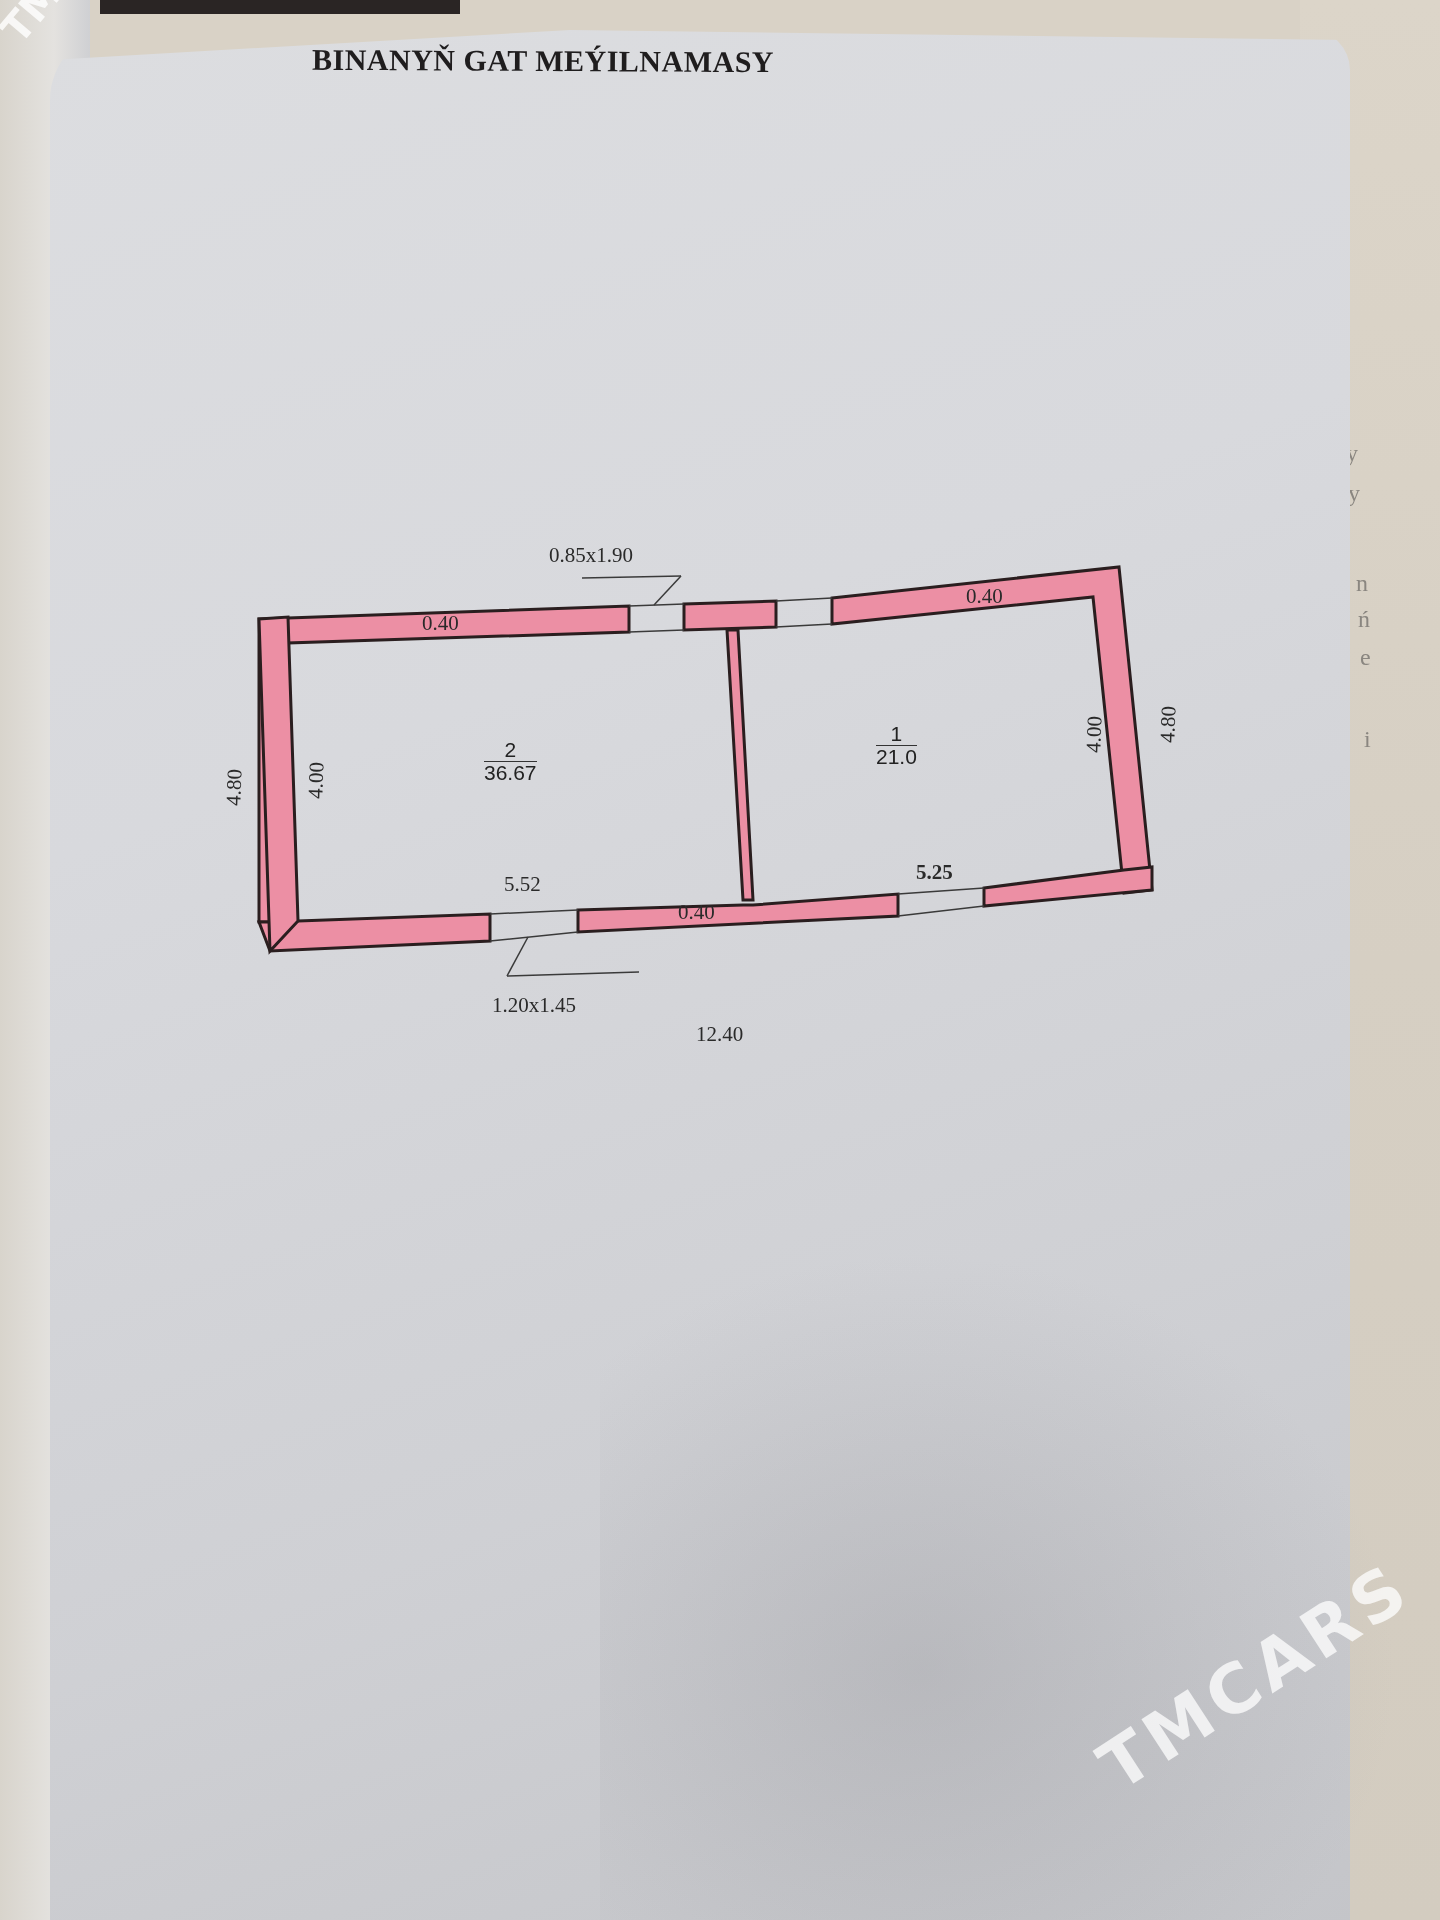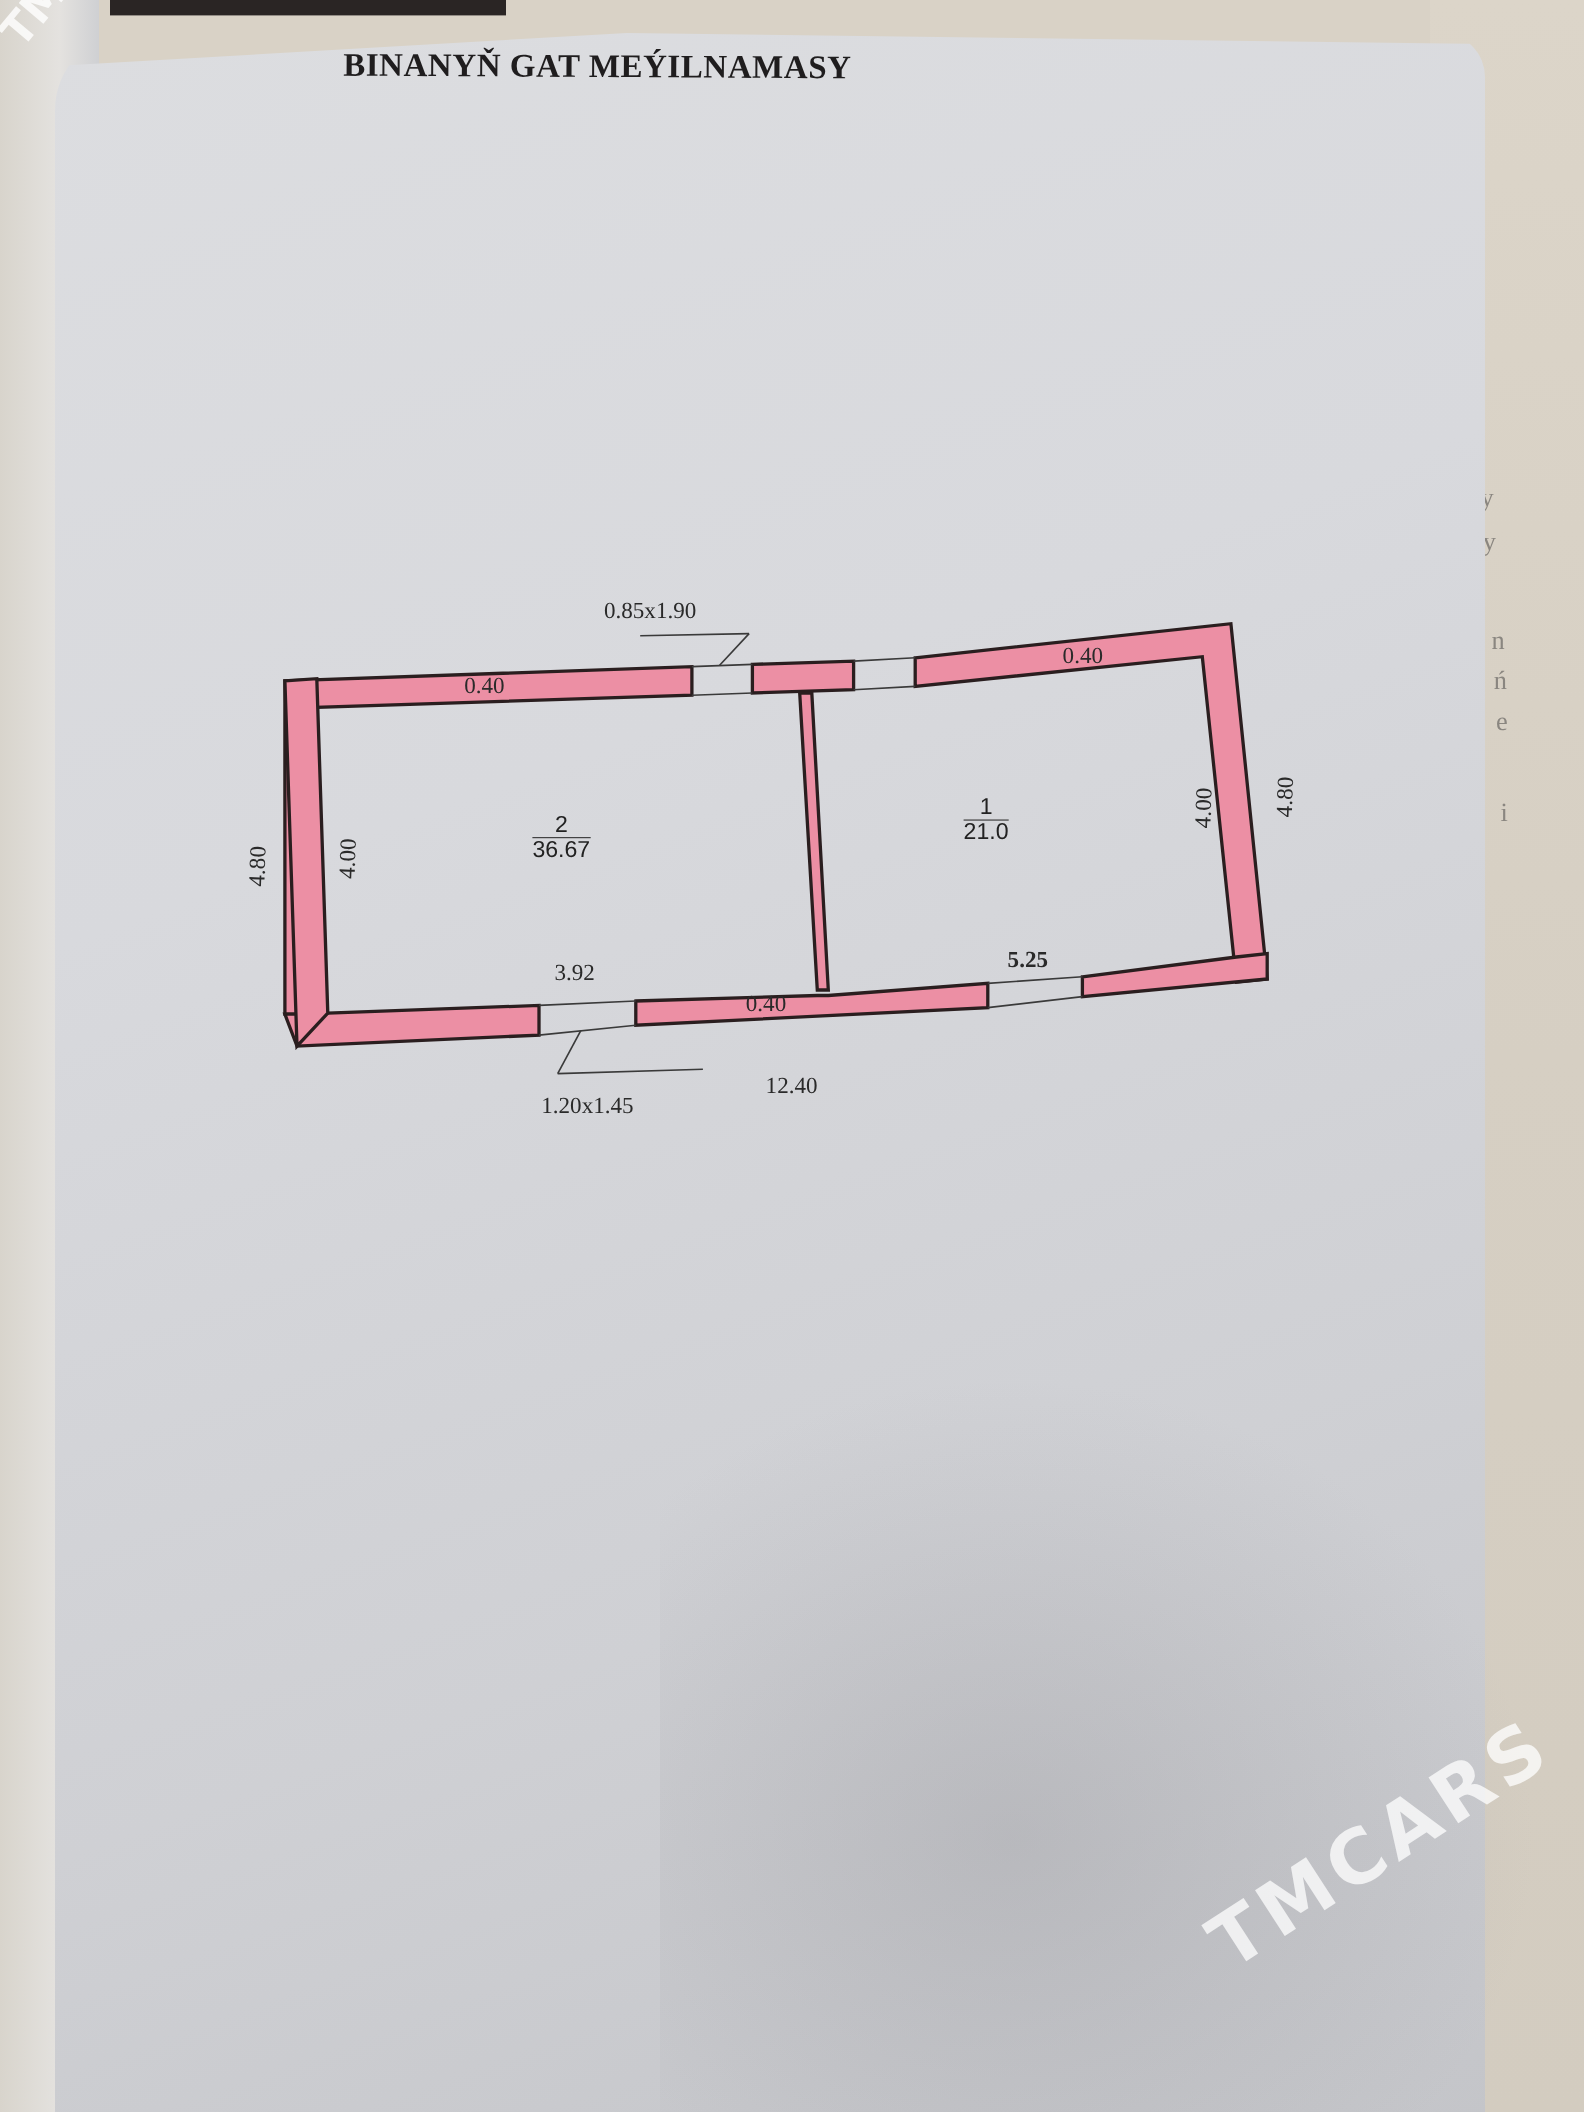--- a/index.html
+++ b/index.html
@@ -133,25 +133,25 @@
   </g>
 </svg>
 
 <div class="dim" style="left:549px; top:543px;">0.85x1.90</div>
 <div class="dim" style="left:422px; top:611px;">0.40</div>
 <div class="dim" style="left:966px; top:584px;">0.40</div>
 <div class="dim rot" style="left:216px; top:775px;">4.80</div>
 <div class="dim rot" style="left:298px; top:768px;">4.00</div>
 <div class="dim rot" style="left:1076px; top:722px;">4.00</div>
 <div class="dim rot" style="left:1150px; top:712px;">4.80</div>
-<div class="dim" style="left:504px; top:872px;">3.92</div>
+<div class="dim" style="left:504px; top:872px;">5.52</div>
 <div class="dim" style="left:916px; top:860px;font-weight:bold;">5.25</div>
 <div class="dim" style="left:678px; top:900px;">0.40</div>
 <div class="dim" style="left:492px; top:993px;">1.20x1.45</div>
-<div class="dim" style="left:696px; top:975px;">12.40</div>
+<div class="dim" style="left:696px; top:1022px;">12.40</div>
 
 <div class="room-label" style="left:484px; top:740px;">
   <span class="num">2</span>
   <span class="area">36.67</span>
 </div>
 <div class="room-label" style="left:876px; top:724px;">
   <span class="num">1</span>
   <span class="area">21.0</span>
 </div>
 

